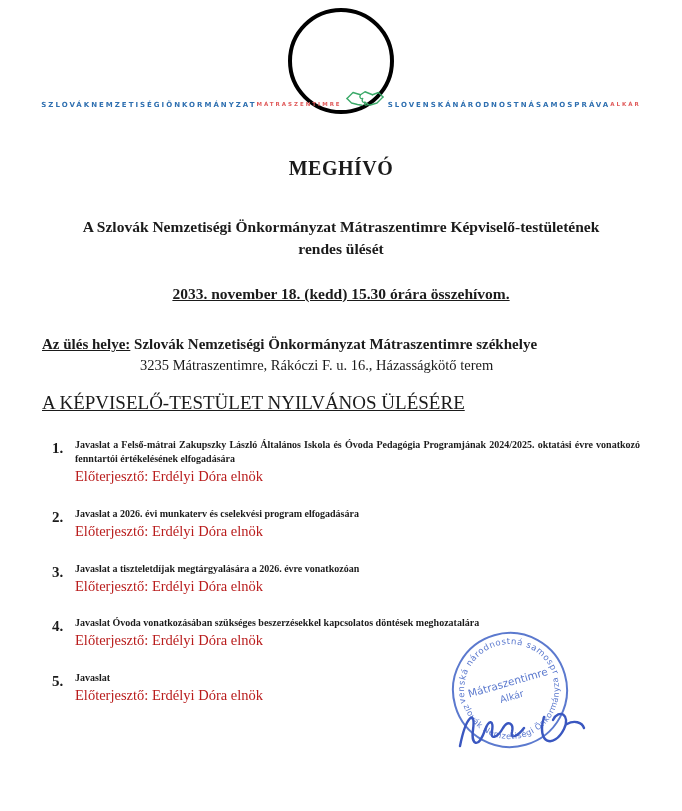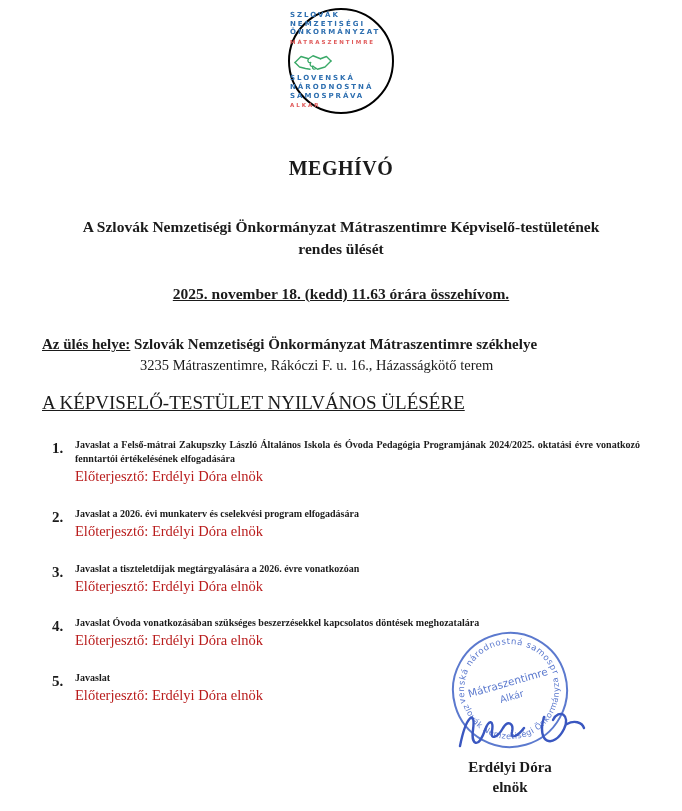--- a/index.html
+++ b/index.html
@@ -11,22 +11,22 @@
     font-family:"Liberation Serif","DejaVu Serif",serif;
     color:#1b1b1b;
     overflow:hidden;
   }
   .content{padding:8px 42px 0 42px;}
 
   
   .logo-wrap{display:flex;justify-content:center;}
   .logo{
     width:106px;height:106px;border-radius:50%;
-    border:2px solid #000000;
-    display:flex;flex-direction:column;align-items:flex-start;justify-content:center;
+    border:4px solid #000000;
+    display:flex;flex-direction:row;align-items:flex-end;justify-content:center;
     text-align:center;
     font-family:"DejaVu Sans","Liberation Sans",sans-serif;
     line-height:1.25;
     box-sizing:border-box;
   }
   .logo .blue{color:#2e6fb0;font-size:7px;font-weight:bold;letter-spacing:2px;}
   .logo .red{color:#e05a5a;font-size:5.5px;font-weight:bold;letter-spacing:2px;margin:2px 0;}
   .logo svg{display:block;margin:1px 0;}
 
   
@@ -106,21 +106,21 @@
       </div>
     </div>
 
     <div class="doc-title">MEGHÍVÓ</div>
 
     <div class="intro">
       <div>A Szlovák Nemzetiségi Önkormányzat Mátraszentimre Képviselő-testületének</div>
       <div>rendes ülését</div>
     </div>
 
-    <div class="datetime">2025. november 18. (kedd) 11.63 órára összehívom.</div>
+    <div class="datetime">2033. november 18. (kedd) 15.30 órára összehívom.</div>
 
     <div class="venue">
       <div>
         <span class="lbl">Az ülés helye:</span>
         <span class="name">Szlovák Nemzetiségi Önkormányzat Mátraszentimre székhelye</span>
       </div>
       <div class="addr">3235 Mátraszentimre, Rákóczi F. u. 16., Házasságkötő terem</div>
     </div>
 
     <div class="subheading">A KÉPVISELŐ-TESTÜLET NYILVÁNOS ÜLÉSÉRE</div>
@@ -188,17 +188,13 @@
         <text x="78" y="62" text-anchor="middle" font-size="10.5" fill="#4a6bc9">Mátraszentimre</text>
         <text x="78" y="76" text-anchor="middle" font-size="9.5" fill="#4a6bc9">Alkár</text>
       </g>
       <g>
         <path d="M28 122 C34 92 44 84 41 106 C39 120 46 126 53 106 C57 95 62 96 60 107 C58 117 66 113 71 104 C76 96 82 99 80 108 C78 116 86 112 92 104" fill="none" stroke="#3a57c0" stroke-width="2.4" stroke-linecap="round"></path>
         <path d="M112 93 C104 120 122 125 132 105 C139 91 127 84 121 96 M135 100 C142 96 150 98 152 104" fill="none" stroke="#3a57c0" stroke-width="2.4" stroke-linecap="round"></path>
       </g>
     </svg>
   </div>
 
-  <div class="signer">
-    <div>Erdélyi Dóra</div>
-    <div>elnök</div>
-  </div>
 </div>
 
 </body></html>

